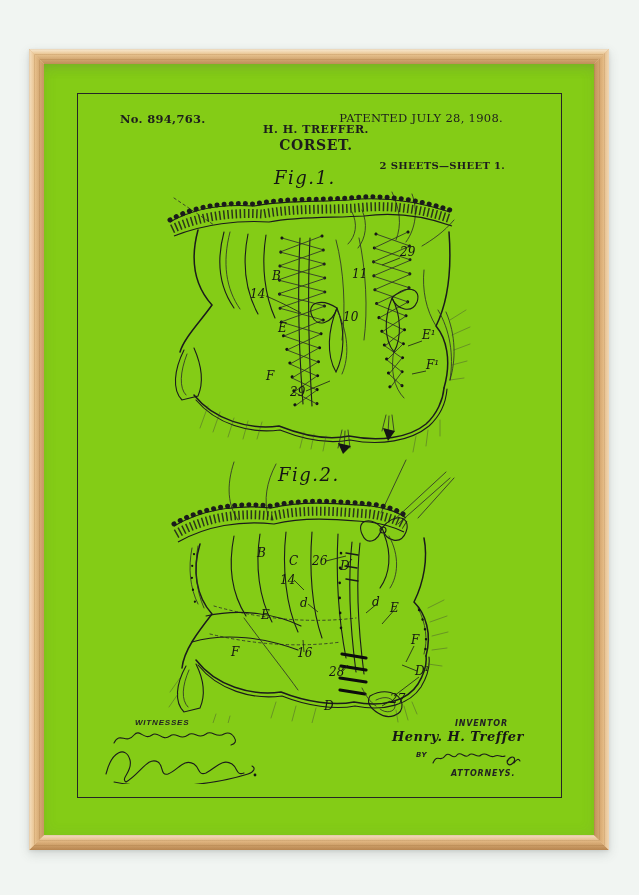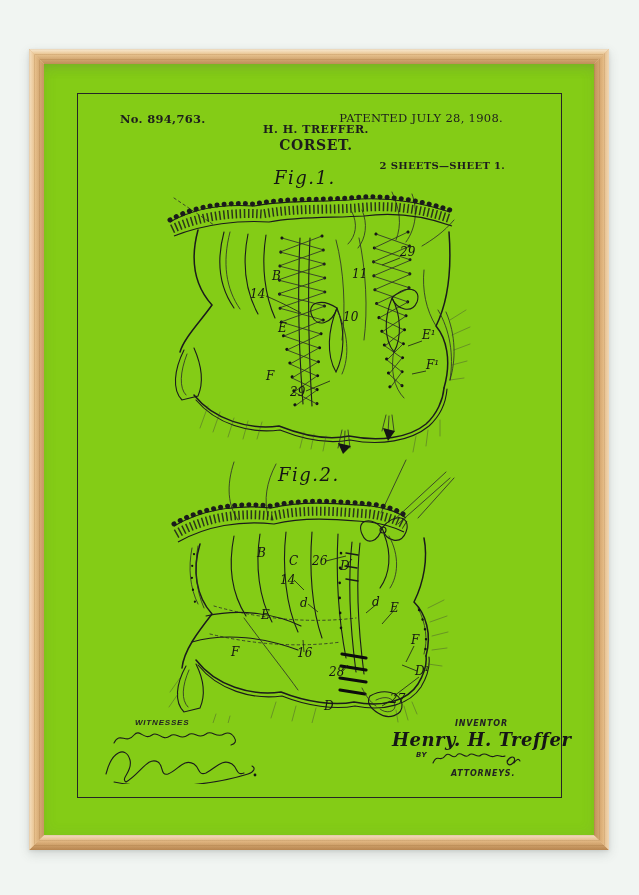--- a/index.html
+++ b/index.html
@@ -43,21 +43,21 @@
   .h-sheet{right:89px;top:96px;font-size:10px;font-weight:bold;letter-spacing:.3px;}
   .figlabel{font-style:italic;font-size:18px;letter-spacing:1.5px;color:#151515;z-index:3;}
   .fl1{left:230px;top:103px;}
   .fl2{left:234px;top:400px;text-align:center;}
   .figsvg{position:absolute;z-index:2;}
   .f1svg{left:110px;top:126px;}
   .f2svg{left:112px;top:394px;}
   .sigsvg{position:absolute;z-index:2;}
   .s-witnesses{left:91px;top:654px;font-family:Liberation Sans, sans-serif;font-style:italic;font-size:8px;letter-spacing:.8px;font-weight:bold;color:#222;}
   .s-inventor{left:411px;top:655px;font-family:"DejaVu Sans","Liberation Sans",sans-serif;font-style:italic;font-size:8px;letter-spacing:.8px;font-weight:bold;color:#222;}
-  .s-henry{left:348px;top:665px;width:130px;font-style:italic;font-size:18px;letter-spacing:.5px;font-weight:bold;color:#161616;}
+  .s-henry{left:348px;top:665px;width:130px;font-style:italic;font-size:13px;letter-spacing:.5px;font-weight:bold;color:#161616;}
   .s-by{left:372px;top:687px;font-family:"DejaVu Sans","Liberation Sans",sans-serif;font-style:italic;font-size:7px;letter-spacing:.5px;font-weight:bold;color:#222;}
   .s-attorneys{left:407px;top:705px;font-family:"DejaVu Sans","Liberation Sans",sans-serif;font-style:italic;font-size:8px;letter-spacing:.8px;font-weight:bold;color:#222;}
   
   svg .ln{fill:none;stroke:#1b1b1b;stroke-width:1.1;stroke-linecap:round;}
   svg .ln2{fill:none;stroke:#1b1b1b;stroke-width:1.5;stroke-linecap:round;}
   svg .thin{fill:none;stroke:#2a2a2a;stroke-width:.8;stroke-linecap:round;}
   svg .hatch{fill:none;stroke:#3a3a3a;stroke-width:.7;opacity:.55;stroke-linecap:round;}
   svg .dots{fill:none;stroke:#111;stroke-linecap:round;}
   svg .lace{fill:none;stroke:#1b1b1b;}
   svg .bar{fill:none;stroke:#0c0c0c;stroke-width:3.2;stroke-linecap:round;}

